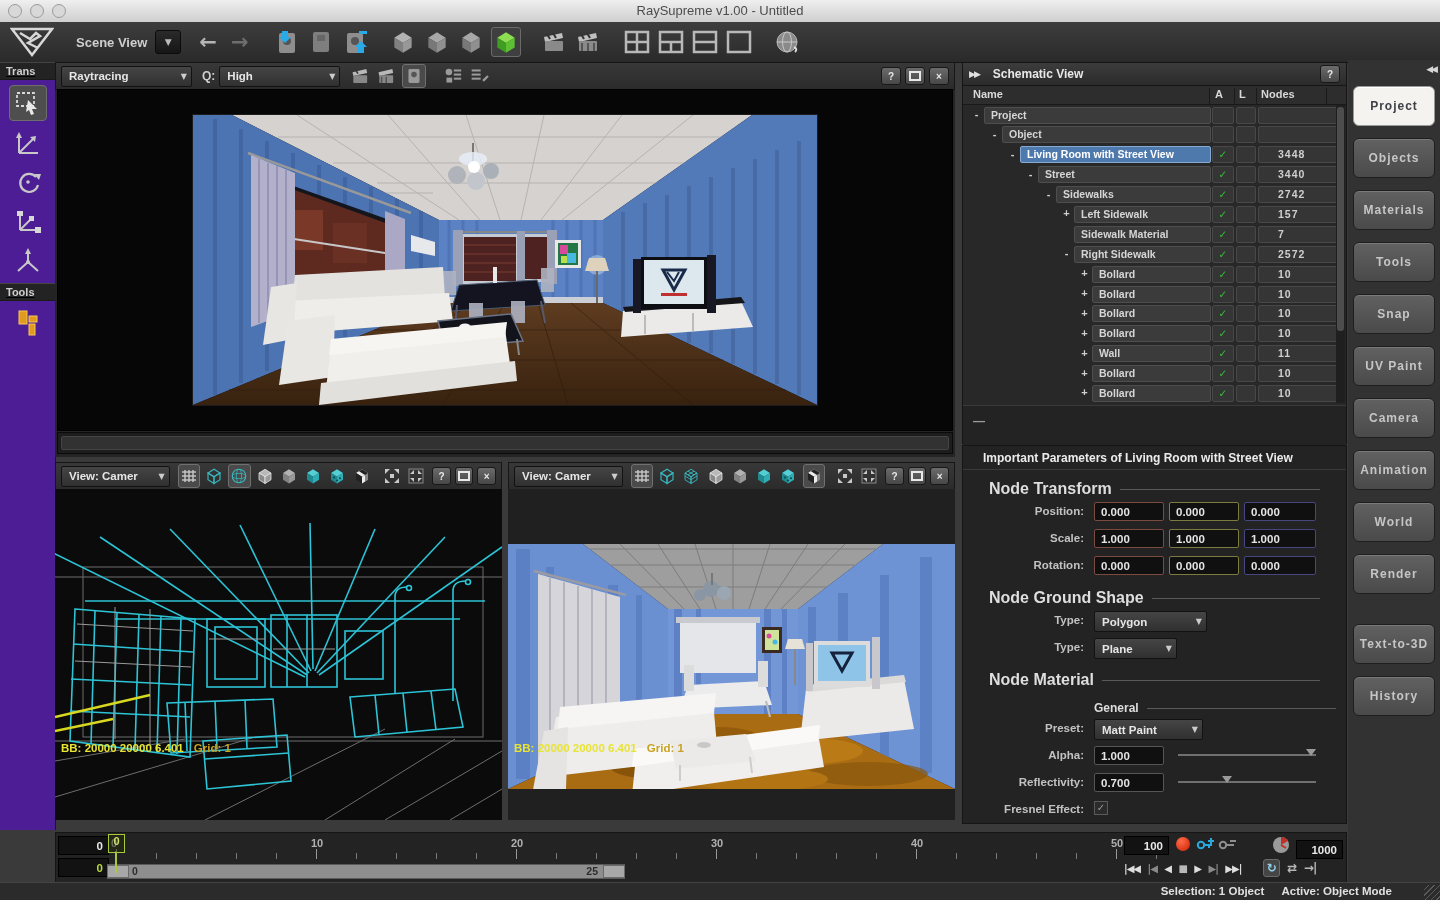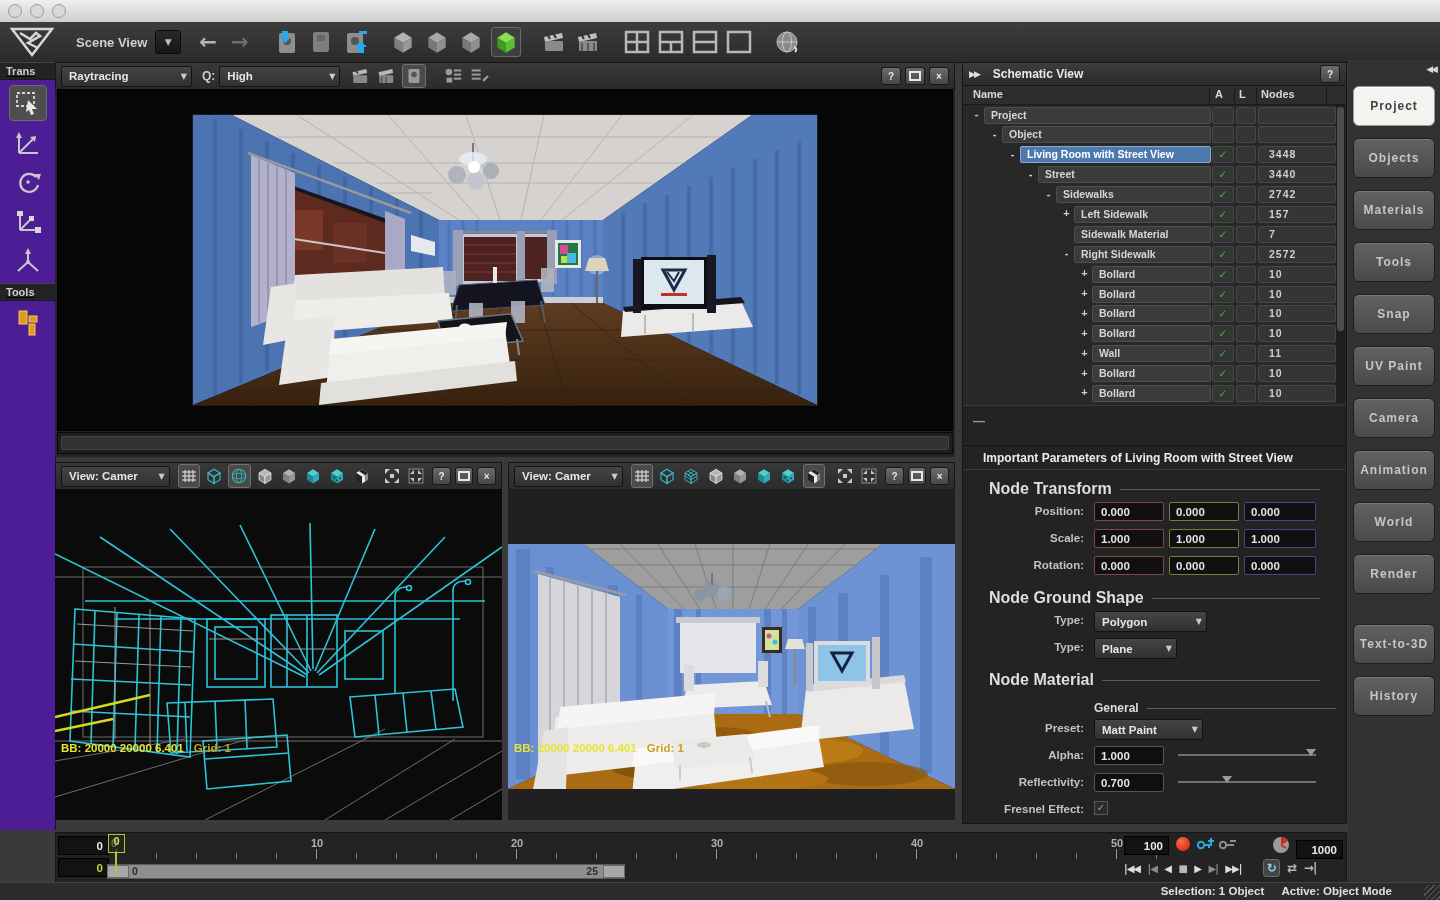--- a/index.html
+++ b/index.html
@@ -71,21 +71,21 @@
   .treebody{position:relative;height:300px;overflow:hidden;background:#282828;}
   .trow{position:relative;height:19.9px;}
   .ttog{position:absolute;top:3px;width:11px;text-align:center;color:#cfcfcf;font-size:11px;font-weight:bold;}
   .tname{position:absolute;top:1.5px;right:135px;height:14px;background:#3b3b3b;border:1px solid #4e4e4e;
     border-radius:2px;color:#d6d6d6;font-size:10.5px;font-weight:bold;padding:1px 0 0 6px;white-space:nowrap;overflow:hidden;}
   .trow.sel .tname{background:#4e79ad;border-color:#86aad2;color:#fff;}
   .tcell{position:absolute;top:1.5px;height:14px;background:#353535;border:1px solid #484848;border-radius:2px;
     font-size:10.5px;font-weight:bold;padding-top:1px;}
   .ca{left:249px;width:20px;text-align:center;color:#35c135;font-family:"DejaVu Sans",sans-serif;}
   .cl{left:273px;width:18px;}
-  .cn{left:295px;width:66px;color:#cfcfcf;padding-left:10px;letter-spacing:1px;}
+  .cn{left:295px;width:66px;color:#cfcfcf;padding-left:19px;letter-spacing:1px;}
   .treefoot{height:36px;background:#232323;border-top:1px solid #3a3a3a;color:#9a9a9a;
     font-weight:bold;padding:8px 0 0 10px;font-size:12px;}
   .vscroll{position:absolute;right:1px;top:42px;width:9px;height:298px;background:#1f1f1f;}
   .vthumb{position:absolute;left:1px;right:1px;top:2px;height:75%;background:#4d4d4d;border-radius:3px;}
   
   .params{position:absolute;left:962px;top:445px;width:383px;height:377px;background:#232323;
     border:1px solid #151515;overflow:hidden;color:#c8c8c8;}
   .ptitle{font-size:12px;font-weight:bold;color:#ececec;padding:5px 20px 4px;border-bottom:1px solid #3a3a3a;}
   .psec{display:flex;align-items:center;margin:10px 26px 2px;font-size:16px;font-weight:bold;color:#dedede;}
   .psec .line{flex:1;border-top:1px solid #5a5a5a;margin-left:8px;}
@@ -144,20 +144,21 @@
 <body>
 
 <div class="app">
 
   <div class="titlebar">
     <div class="tlights">
       <span class="tlight"></span>
       <span class="tlight"></span>
       <span class="tlight"></span>
     </div>
+    <div class="ttitle">RaySupreme v1.00 - Untitled</div>
   </div>
 
   <div class="toolbar">
     <span class="logo">
       <svg width="44" height="32" viewBox="0 0 44 32">
           <polygon points="2,3 42,3 22,29" fill="none" stroke="#d8d8d8" stroke-width="2.5"></polygon>
           <polyline points="10,7 20,13 26,7 30,10 18,17 28,22" fill="none" stroke="#d8d8d8" stroke-width="2.5"></polyline>
         </svg>
     </span>
     <span class="tb-label">Scene View</span>

